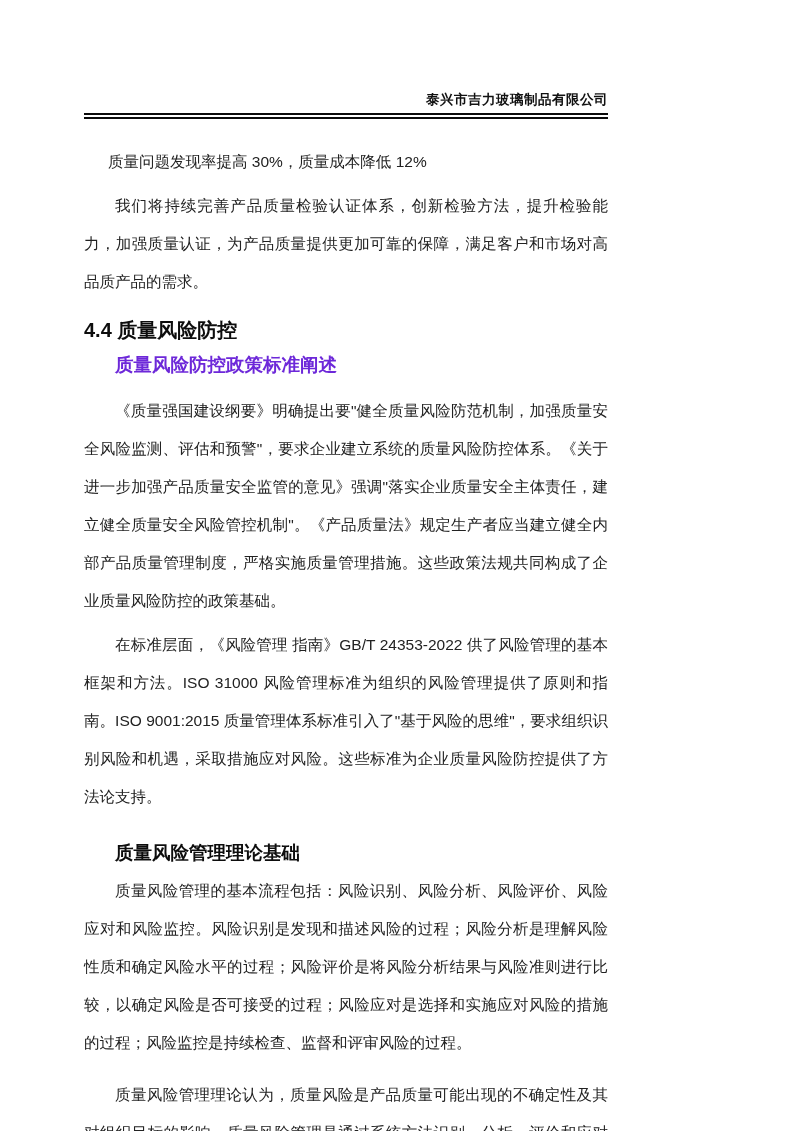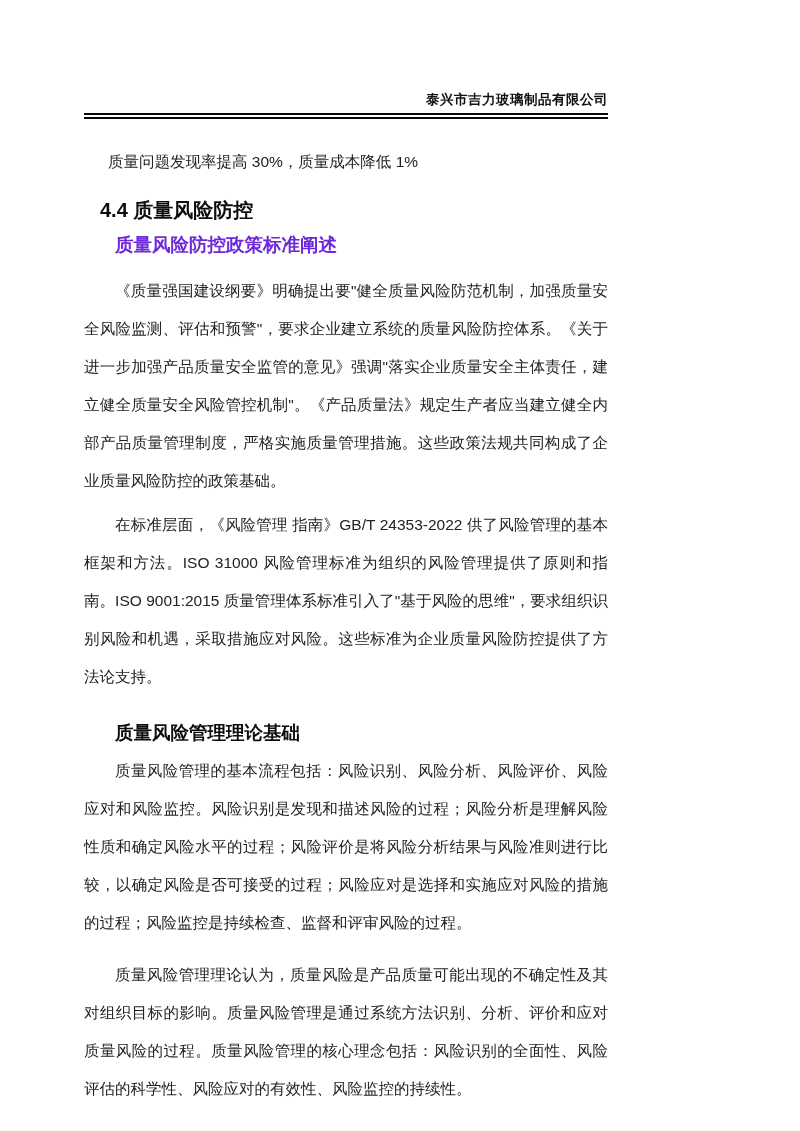--- a/index.html
+++ b/index.html
@@ -54,21 +54,20 @@
     margin: 0;
     margin-top: 6px;
     text-indent: 2em;
   }
   .section-title {
     margin-top: 16px;
     font-size: 20px;
     font-weight: bold;
     color: #0d0d0d;
     line-height: 26px;
-    margin-left: 16px;
   }
   .subsection-title {
     margin-top: 9px;
     padding-left: 31px;
     font-size: 18.5px;
     font-weight: bold;
     color: #6d28d9;
     line-height: 26px;
   }
   .subsection-title-2 {
@@ -98,22 +97,23 @@
 <div class="page">
   <div class="margins">
 
     <div class="doc-header">
       <span>泰兴市吉力玻璃制品有限公司</span>
     </div>
     <div class="header-rule"></div>
 
     <div class="body-text">
 
-      <div class="result-line-1">质量问题发现率提高 30%，质量成本降低 1%</div>
+      <div class="result-line-1">质量问题发现率提高 30%，质量成本降低 12%</div>
 
+      <p class="para">我们将持续完善产品质量检验认证体系，创新检验方法，提升检验能力，加强质量认证，为产品质量提供更加可靠的保障，满足客户和市场对高品质产品的需求。</p>
 
       <div class="section-title">4.4 质量风险防控</div>
 
       <div class="subsection-title">质量风险防控政策标准阐述</div>
 
       <p class="para para-after-heading">《质量强国建设纲要》明确提出要"健全质量风险防范机制，加强质量安全风险监测、评估和预警"，要求企业建立系统的质量风险防控体系。《关于进一步加强产品质量安全监管的意见》强调"落实企业质量安全主体责任，建立健全质量安全风险管控机制"。《产品质量法》规定生产者应当建立健全内部产品质量管理制度，严格实施质量管理措施。这些政策法规共同构成了企业质量风险防控的政策基础。</p>
 
       <p class="para">在标准层面，《风险管理 指南》GB/T 24353-2022 供了风险管理的基本框架和方法。ISO 31000 风险管理标准为组织的风险管理提供了原则和指南。ISO 9001:2015 质量管理体系标准引入了"基于风险的思维"，要求组织识别风险和机遇，采取措施应对风险。这些标准为企业质量风险防控提供了方法论支持。</p>
 
       <div class="subsection-title-2">质量风险管理理论基础</div>

